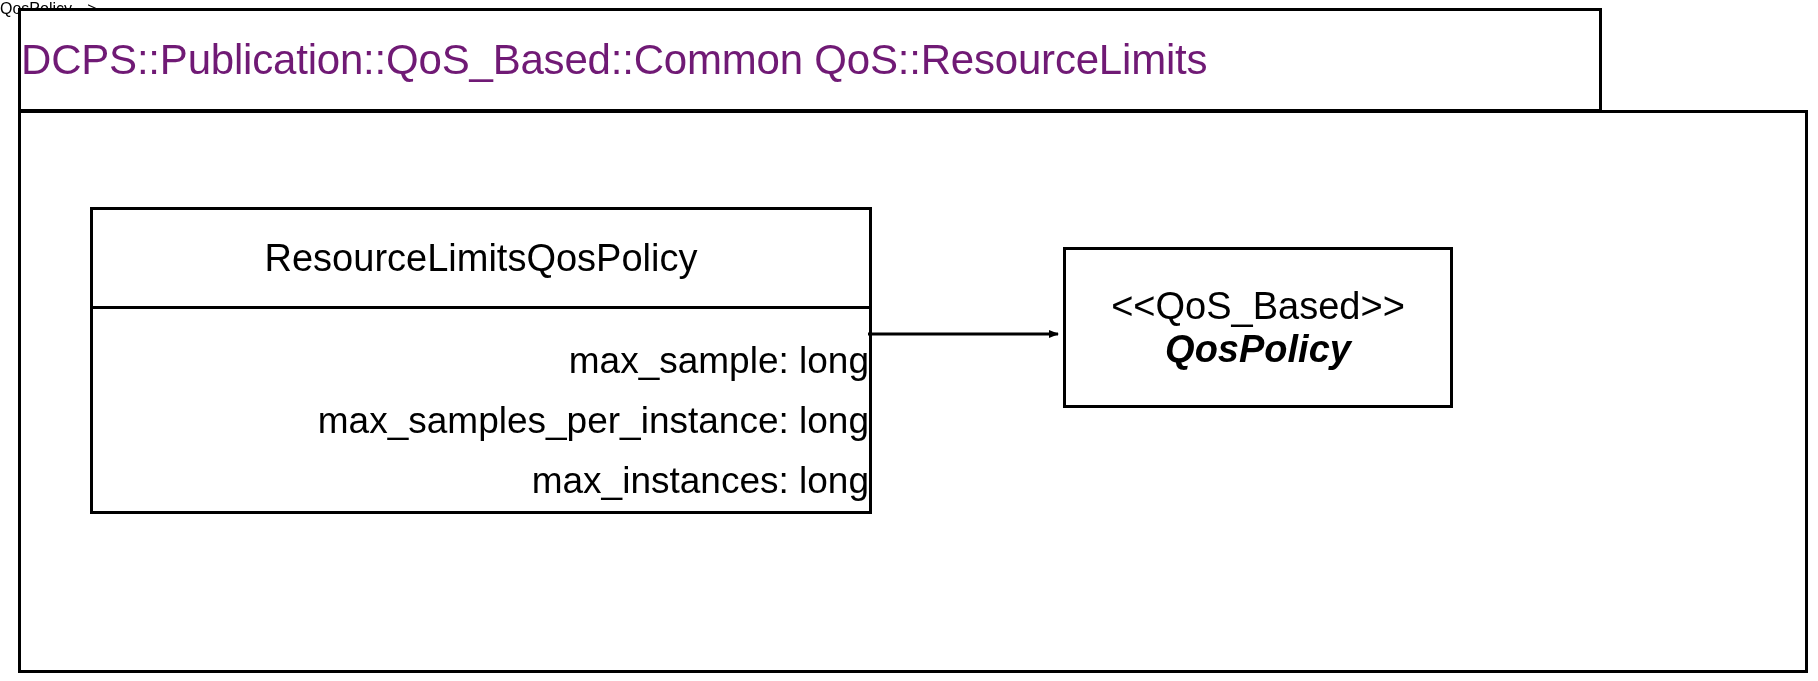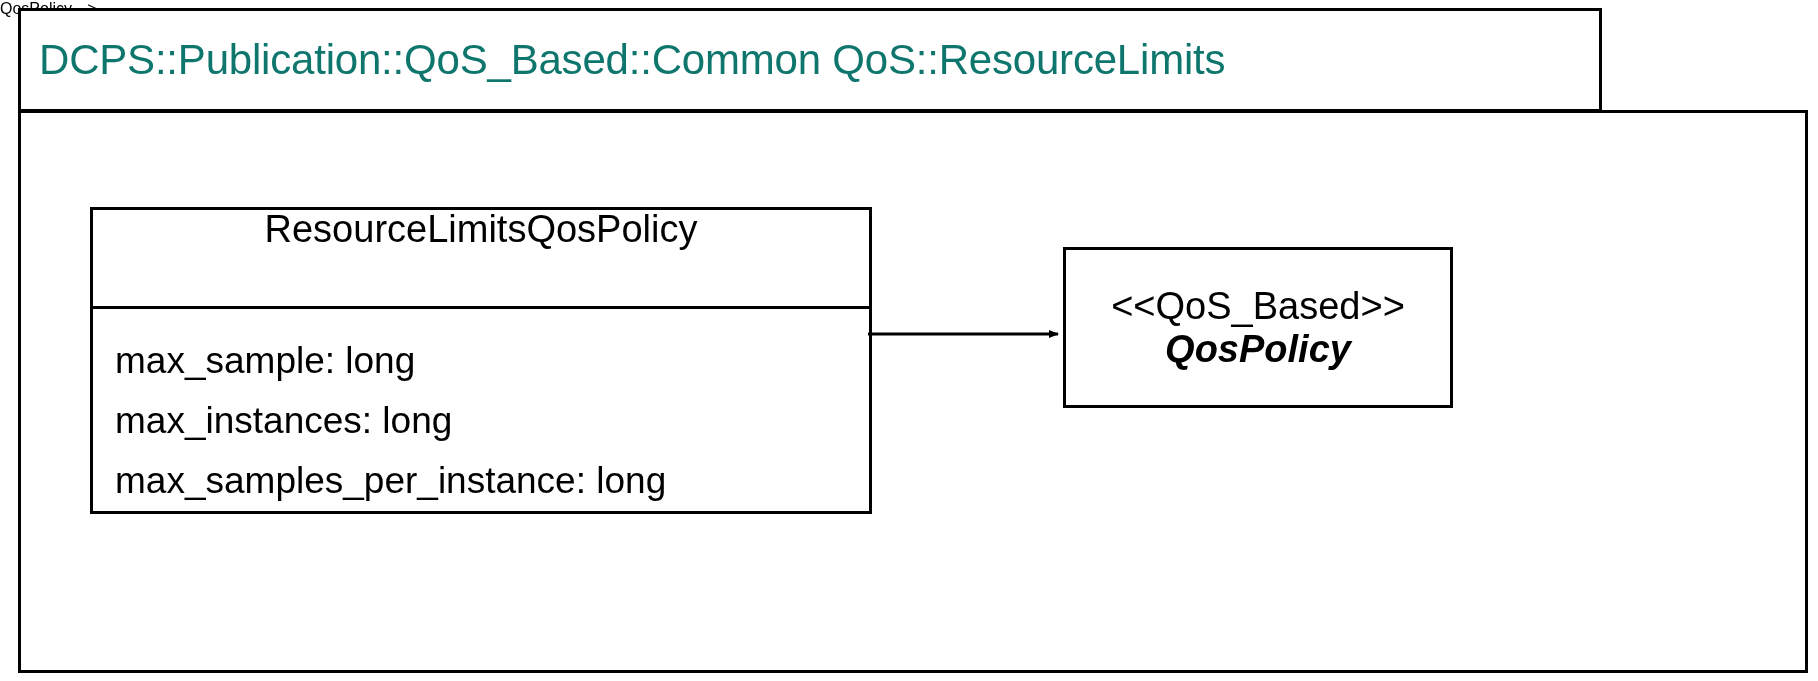--- a/index.html
+++ b/index.html
@@ -28,26 +28,25 @@
     width: 1584px;
     height: 104px;
     border: 3px solid #000000;
     background: #ffffff;
     box-sizing: border-box;
     display: flex;
     align-items: center;
     z-index: 2;
   }
   .pkg-tab-label {
-    padding-left: 18px;
     font-size: 42px;
     line-height: 1;
     letter-spacing: -0.2px;
     white-space: nowrap;
-    color: #0f766e;
+    color: #701a75;
   }
 
   .pkg-body {
     position: absolute;
     left: 18px;
     top: 110px;
     width: 1790px;
     height: 563px;
     border: 3px solid #000000;
     background: #ffffff;
@@ -66,37 +65,39 @@
     background: #ffffff;
     box-sizing: border-box;
     z-index: 3;
     display: flex;
     flex-direction: column;
   }
   .class-name-compartment {
     height: 108px;
     border-bottom: 3px solid #000000;
     display: flex;
+    align-items: center;
     justify-content: center;
     box-sizing: border-box;
   }
   .class-name {
     font-size: 38px;
     line-height: 1;
     white-space: nowrap;
   }
   .class-attrs-compartment {
     flex: 1;
     padding: 22px 0 0 22px;
     box-sizing: border-box;
   }
   .attr-row {
     font-size: 37px;
     line-height: 1.62;
     white-space: nowrap;
+    text-align: right;
   }
 
   
   .stereo-box {
     position: absolute;
     left: 1063px;
     top: 247px;
     width: 390px;
     height: 161px;
     border: 3px solid #000000;
@@ -146,22 +147,22 @@
   
   <div class="pkg-body"></div>
 
   
   <div class="class-box">
     <div class="class-name-compartment">
       <span class="class-name">ResourceLimitsQosPolicy</span>
     </div>
     <div class="class-attrs-compartment">
       <div class="attr-row">max_sample: long</div>
+      <div class="attr-row">max_samples_per_instance: long</div>
       <div class="attr-row">max_instances: long</div>
-      <div class="attr-row">max_samples_per_instance: long</div>
     </div>
   </div>
 
    QosPolicy --&gt;
   <svg class="assoc-arrow" viewBox="0 0 200 56">
     <defs>
       <marker id="arrowhead" markerWidth="10" markerHeight="8" refX="9" refY="4" orient="auto" markerUnits="userSpaceOnUse">
         <path d="M0,0 L10,4 L0,8 z" fill="#000000"></path>
       </marker>
     </defs>

